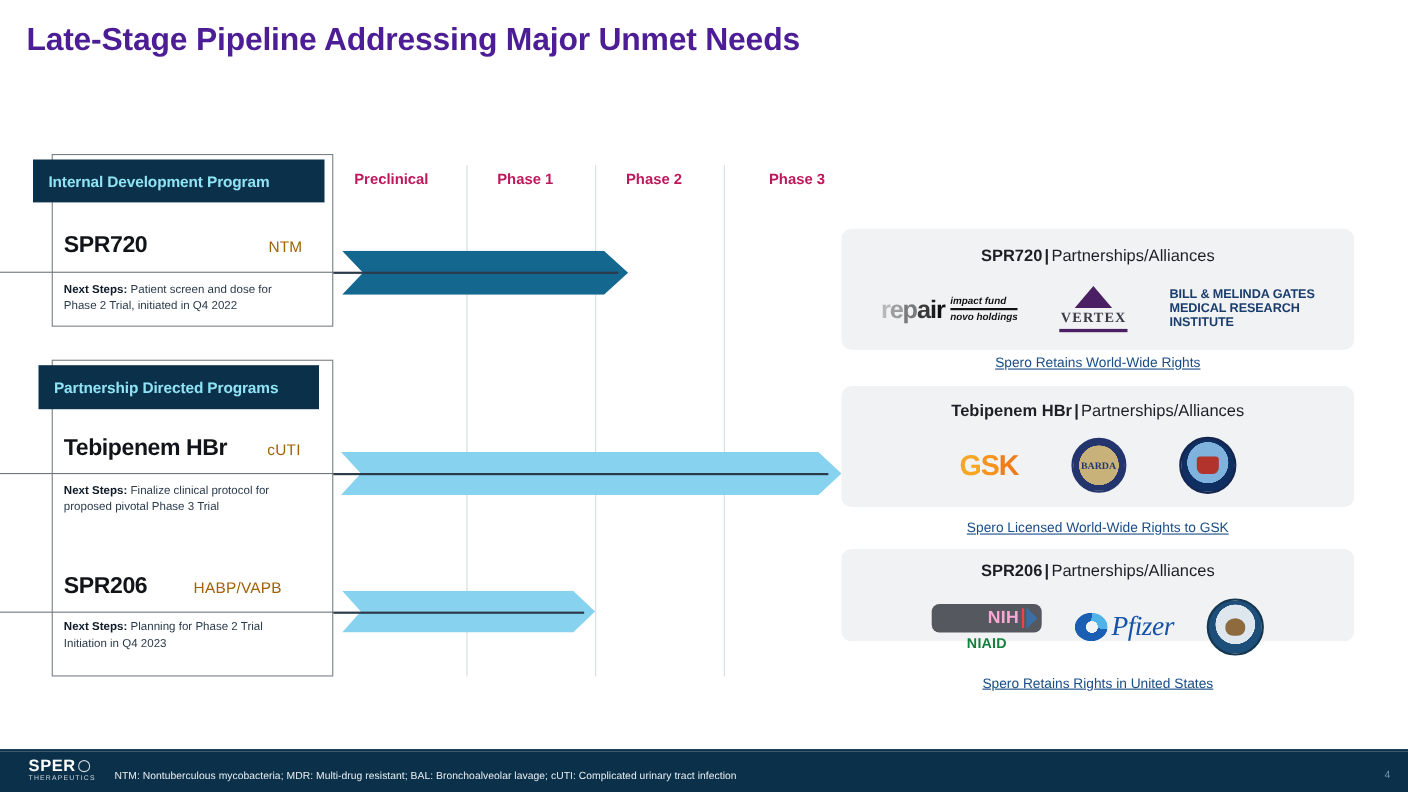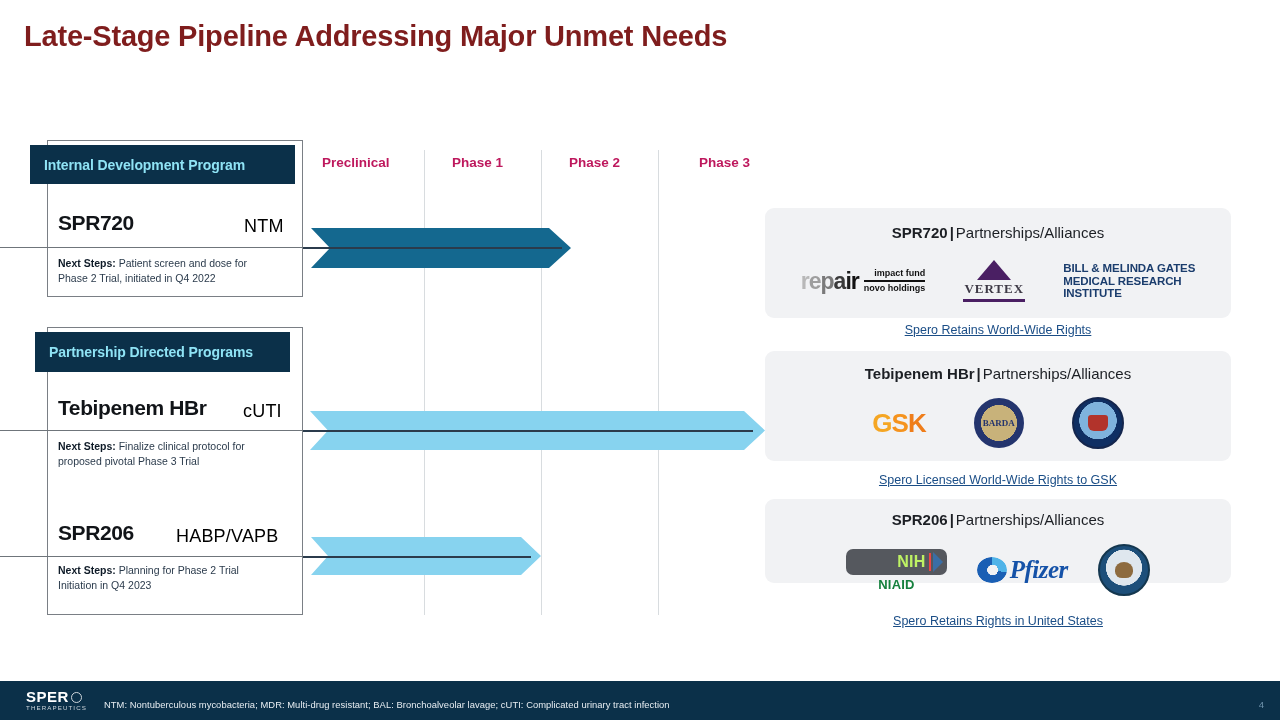--- a/index.html
+++ b/index.html
@@ -6,39 +6,39 @@
   body{
     width:1280px;height:720px;background:#ffffff;position:relative;overflow:hidden;
     font-family:"Liberation Sans","DejaVu Sans",sans-serif;
     -webkit-font-smoothing:antialiased;
   }
   .slide{position:absolute;inset:0;}
 
   
   .title{
     position:absolute;left:24px;top:20px;
-    font-size:29px;font-weight:bold;color:#7f1d1d;letter-spacing:-0.2px;
+    font-size:29px;font-weight:bold;color:#4c1d95;letter-spacing:-0.2px;
   }
 
   
   .phase-head{position:absolute;top:155px;font-size:13.5px;font-weight:bold;color:#be185d;}
   .ph0{left:322px;} .ph1{left:452px;} .ph2{left:569px;} .ph3{left:699px;}
 
   
   .gridline{position:absolute;width:1px;background:#d8dcdf;}
 
   
   .sec-outline{position:absolute;border:1px solid #7a7f85;background:#ffffff;box-sizing:border-box;}
   .sec-chip{
     position:absolute;background:#0b3049;color:#8fe3f5;
     font-size:14px;font-weight:bold;display:flex;align-items:center;
     padding-left:14px;box-sizing:border-box;letter-spacing:-0.1px;
   }
   .prog-name{position:absolute;font-size:21px;font-weight:bold;color:#111418;letter-spacing:-0.4px;}
-  .prog-ind{position:absolute;font-size:18px;color:#000000;letter-spacing:0.2px;}
+  .prog-ind{position:absolute;font-size:14px;color:#a16207;letter-spacing:0.2px;}
   .hrule{position:absolute;height:1px;background:#6f757b;}
   .next{position:absolute;font-size:10.5px;color:#2b3b4c;line-height:14.5px;width:220px;}
   .next b{font-weight:bold;color:#0f1b28;}
 
   
   .arrow{position:absolute;}
   .arrow svg{display:block;}
   .arrowline{position:absolute;height:1.6px;background:#2b3b4c;}
 
   
@@ -60,21 +60,21 @@
 
   
   .repair-wrap{display:flex;align-items:center;gap:5px;}
   .repair-word{font-size:23px;font-weight:bold;letter-spacing:-1px;line-height:1;}
   .repair-word span:nth-child(1){color:#b8b8b8;}
   .repair-word span:nth-child(2){color:#9e9e9e;}
   .repair-word span:nth-child(3){color:#7a7a7a;}
   .repair-word span:nth-child(4){color:#3a3a3a;}
   .repair-word span:nth-child(5){color:#1d1d1d;}
   .repair-word span:nth-child(6){color:#111;}
-  .repair-sub{font-size:9px;font-weight:bold;color:#111;line-height:11px;text-align:right;}
+  .repair-sub{font-size:9px;font-weight:bold;color:#111;line-height:11px;text-align:left;font-style:italic;}
   .repair-sub .rule{height:2px;background:#111;margin:1px 0;}
 
   
   .vertex{display:flex;flex-direction:column;align-items:center;}
   .vtri{width:0;height:0;border-left:17px solid transparent;border-right:17px solid transparent;border-bottom:20px solid #4a1f63;}
   .vname{font-family:"Liberation Serif","DejaVu Serif",serif;font-size:13px;font-weight:bold;color:#3e3a46;letter-spacing:1px;line-height:18px;}
   .vbar{width:62px;height:3px;background:#4a1f63;margin-top:1px;}
 
   
   .gates{font-size:11.5px;font-weight:bold;color:#1b3d6d;line-height:12.5px;letter-spacing:-0.1px;}
@@ -90,31 +90,31 @@
   .barda{width:46px;height:46px;background:radial-gradient(circle at 50% 50%, #c8b27a 0 55%, #24356e 56% 100%);border:2px solid #24356e;}
   .barda-in{font-family:"Liberation Serif",serif;font-size:9px;font-weight:bold;color:#24356e;}
   .dtra{width:48px;height:48px;background:radial-gradient(circle at 50% 45%, #7fb3dd 0 52%, #0f2f63 53% 80%, #c9a227 81% 100%);border:2px solid #14264d;}
   .dtra-in{width:20px;height:16px;background:#b2332b;border-radius:3px 3px 6px 6px;}
   .dod{width:48px;height:48px;background:radial-gradient(circle at 50% 45%, #dfe7ee 0 50%, #1d4f7a 51% 78%, #c9a227 79% 100%);border:2px solid #14374f;}
   .dod-in{width:18px;height:16px;background:#8d6b3f;border-radius:50% 50% 40% 40%;}
 
   
   .nih{display:flex;flex-direction:column;align-items:center;}
   .nih-box{display:flex;align-items:center;background:#55585e;border-radius:7px;padding:3px 4px 3px 7px;}
-  .nih-txt{color:#bef264;font-size:16px;font-weight:bold;letter-spacing:0.3px;border-right:2px solid #ef4444;padding-right:3px;margin-left:44px;}
+  .nih-txt{color:#f9a8d4;font-size:16px;font-weight:bold;letter-spacing:0.3px;border-right:2px solid #ef4444;padding-right:3px;margin-left:44px;}
   .nih-chev{width:0;height:0;border-top:10px solid transparent;border-bottom:10px solid transparent;border-left:10px solid #3a6ea5;margin-left:2px;}
   .nih-sub{font-size:13px;font-weight:bold;color:#15803d;margin-top:2px;letter-spacing:0.2px;}
 
   
   .pfizer{display:flex;align-items:center;gap:3px;}
   .pf-mark{width:30px;height:26px;border-radius:50%;
     background:conic-gradient(from 200deg,#1a5fb4 0 45%,#4fb3e8 45% 72%,#1a5fb4 72% 100%);
     -webkit-mask:radial-gradient(circle at 52% 50%, transparent 26%, #000 27%);
     mask:radial-gradient(circle at 52% 50%, transparent 26%, #000 27%);}
-  .pf-word{font-family:"Liberation Serif",serif;font-style:italic;font-weight:bold;font-size:25px;color:#1552a8;letter-spacing:-0.5px;}
+  .pf-word{font-family:"Liberation Serif",serif;font-style:italic;font-weight:normal;font-size:25px;color:#1552a8;letter-spacing:-0.5px;}
 
   
   .everest{display:flex;flex-direction:column;align-items:center;}
   .ev-name{font-size:12px;font-weight:bold;color:#4b5b63;letter-spacing:0.6px;margin-top:2px;}
 
   
   .spero-seal{width:9px;height:9px;border-radius:50%;border:1.5px solid #cfd6dc;display:inline-block;vertical-align:-1px;margin-left:2px;}
 
   
   .footer{position:absolute;left:0;right:0;bottom:0;height:37px;background:#0b3049;}

